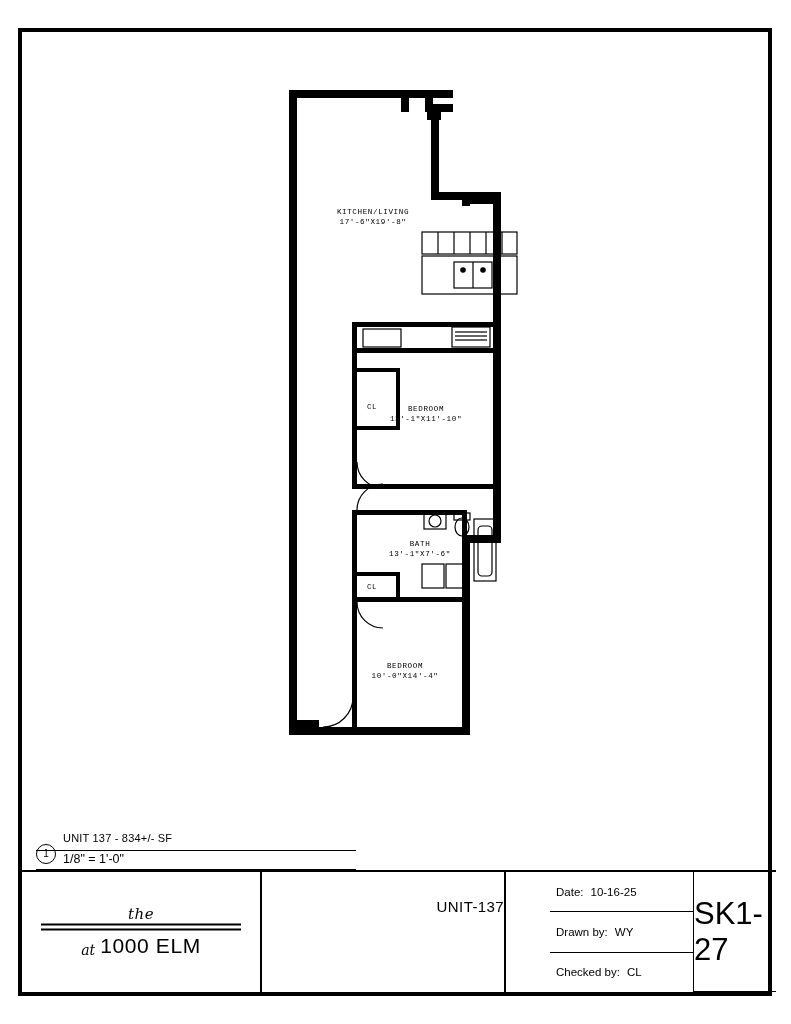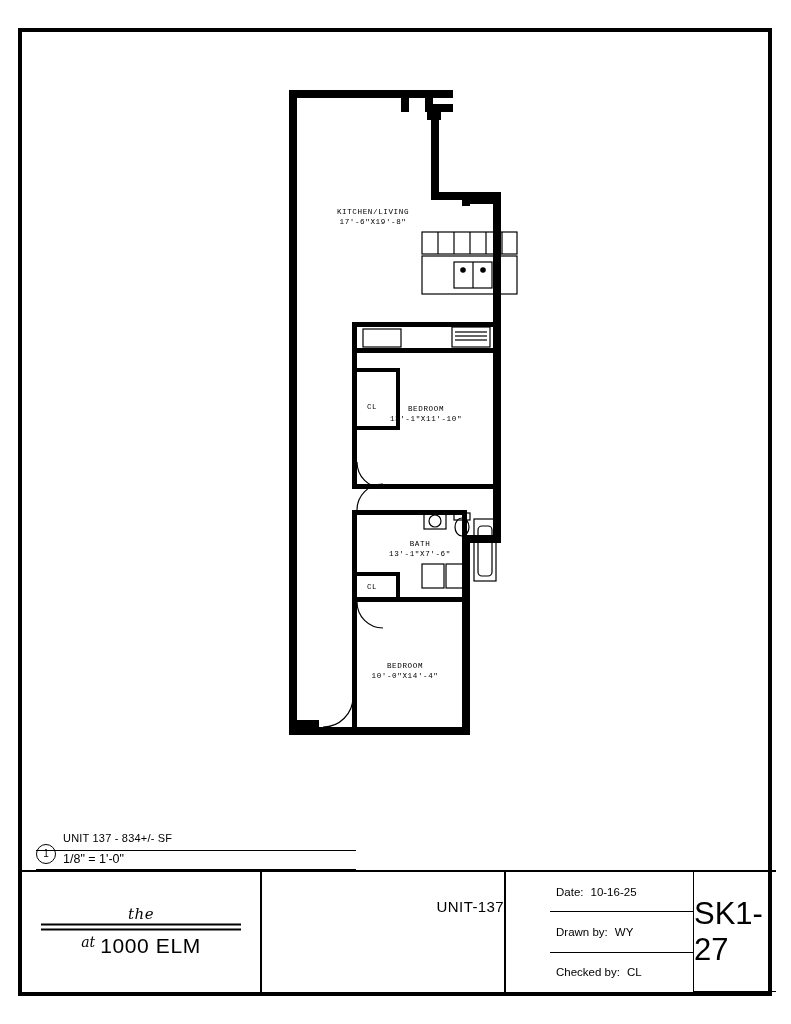--- a/index.html
+++ b/index.html
@@ -138,21 +138,21 @@
   }
   .logo-residence {
     font-family: "Liberation Sans", sans-serif;
     font-weight: bold;
     font-size: 30px;
     line-height: 30px;
     letter-spacing: 1.2px;
   }
   .logo-sub {
     display: flex;
-    align-items: flex-start;
+    align-items: flex-end;
     justify-content: center;
     gap: 5px;
     margin-top: 1px;
   }
   .logo-at {
     font-family: "DejaVu Serif", serif;
     font-style: italic;
     font-size: 14px;
   }
   .logo-addr {

